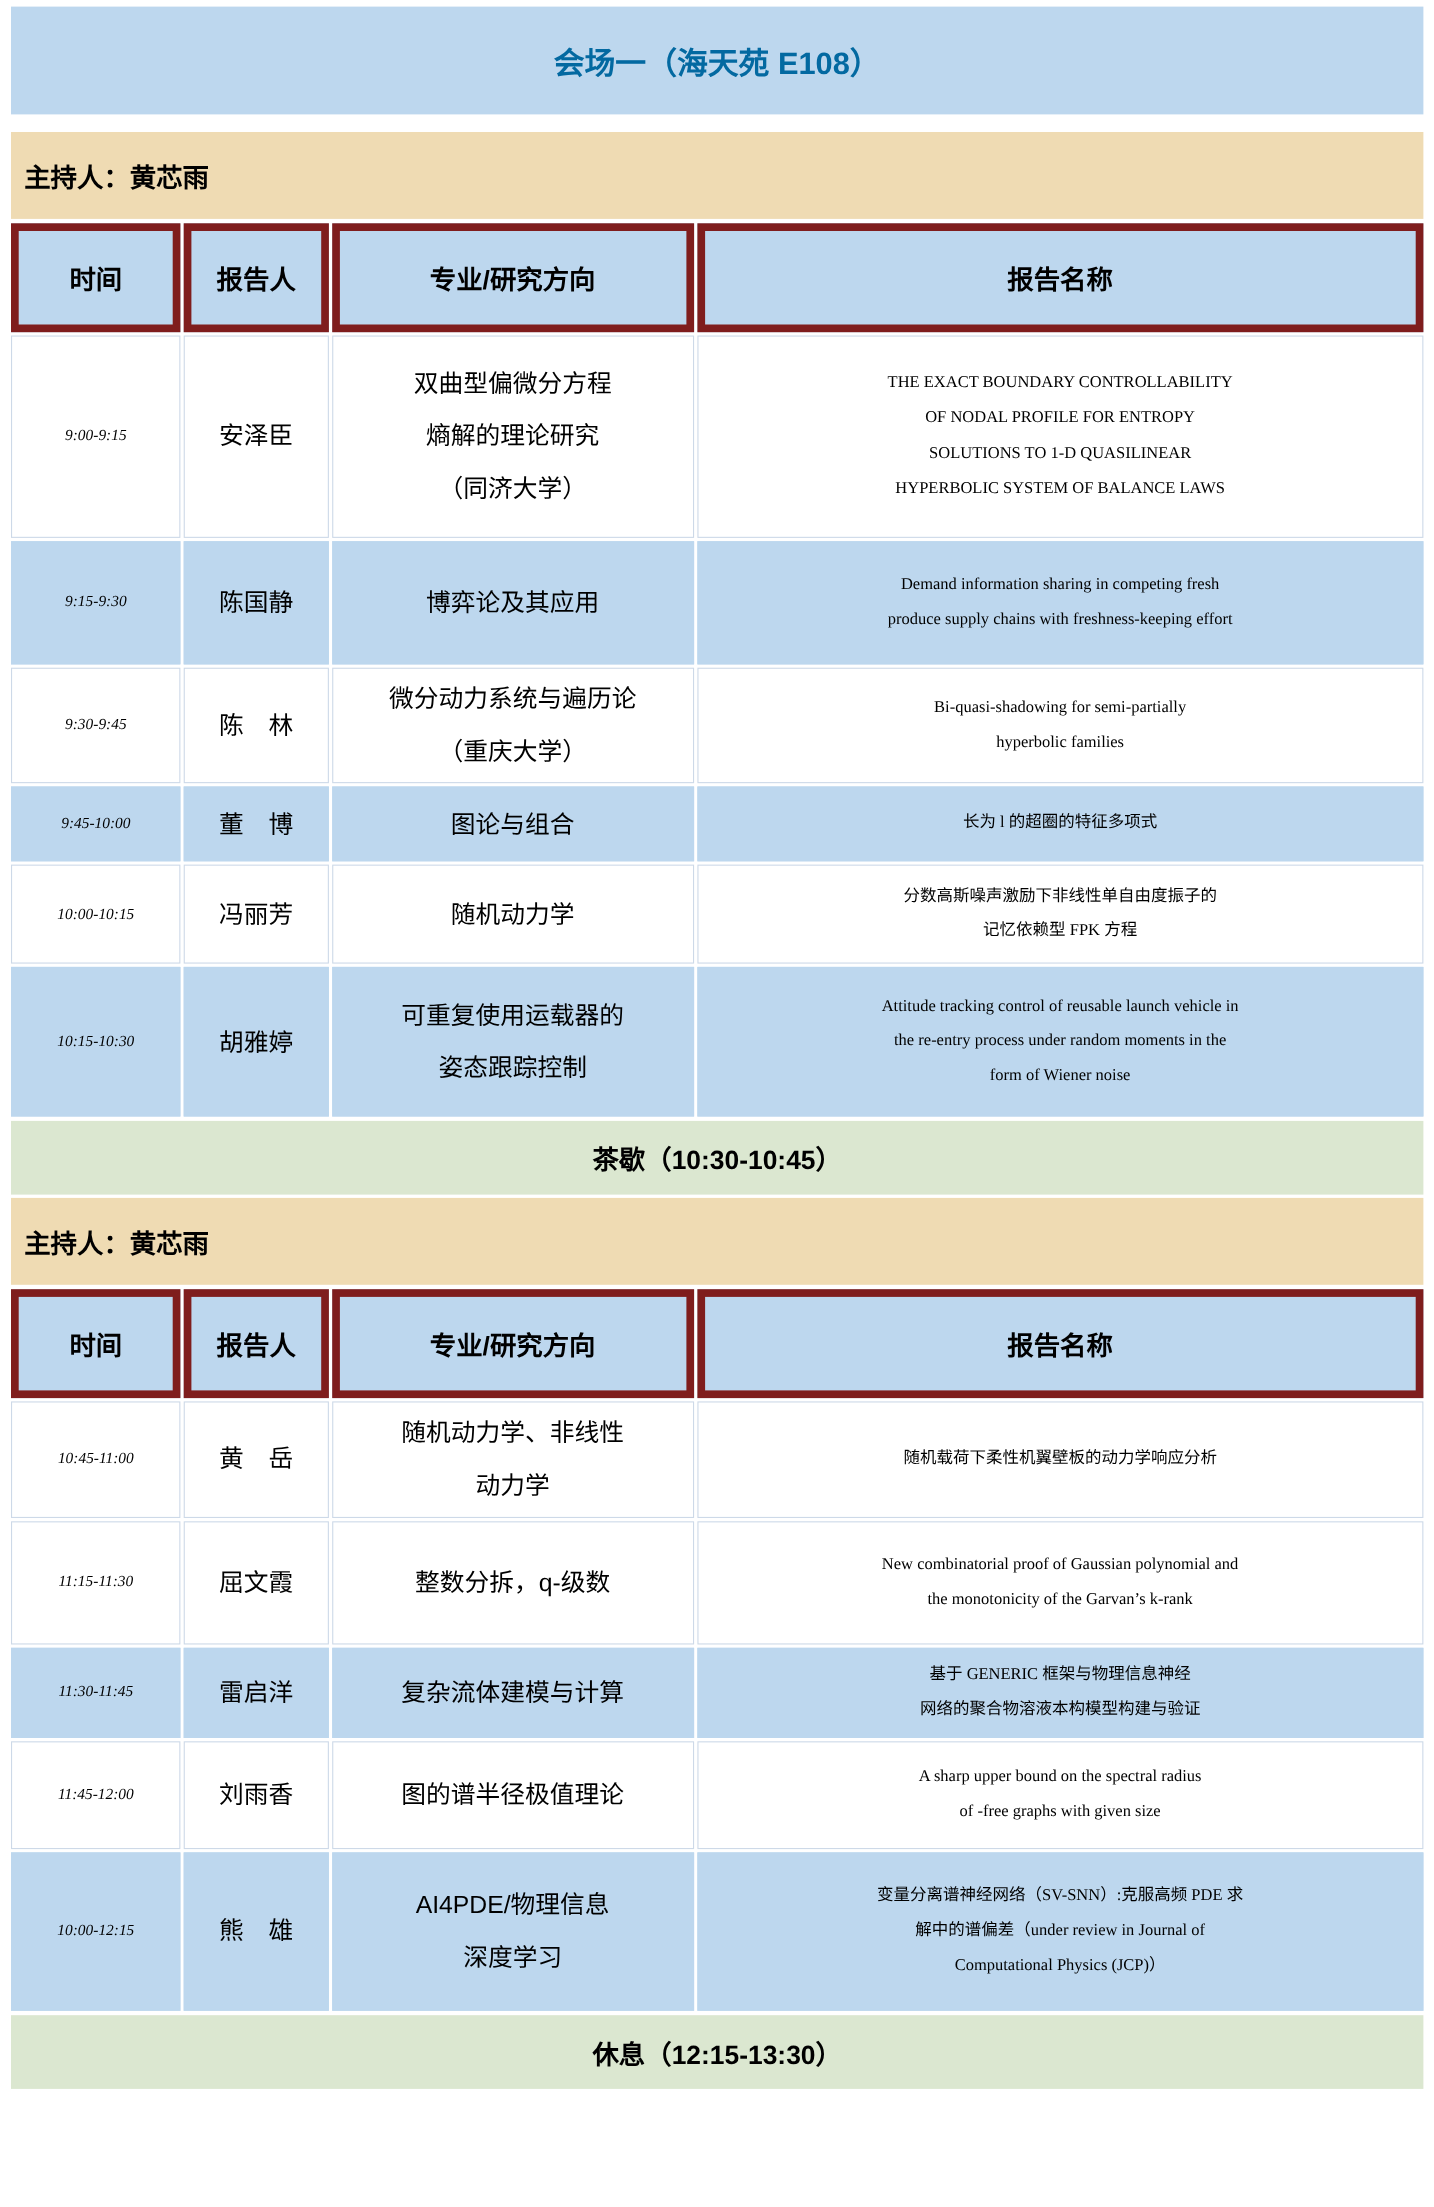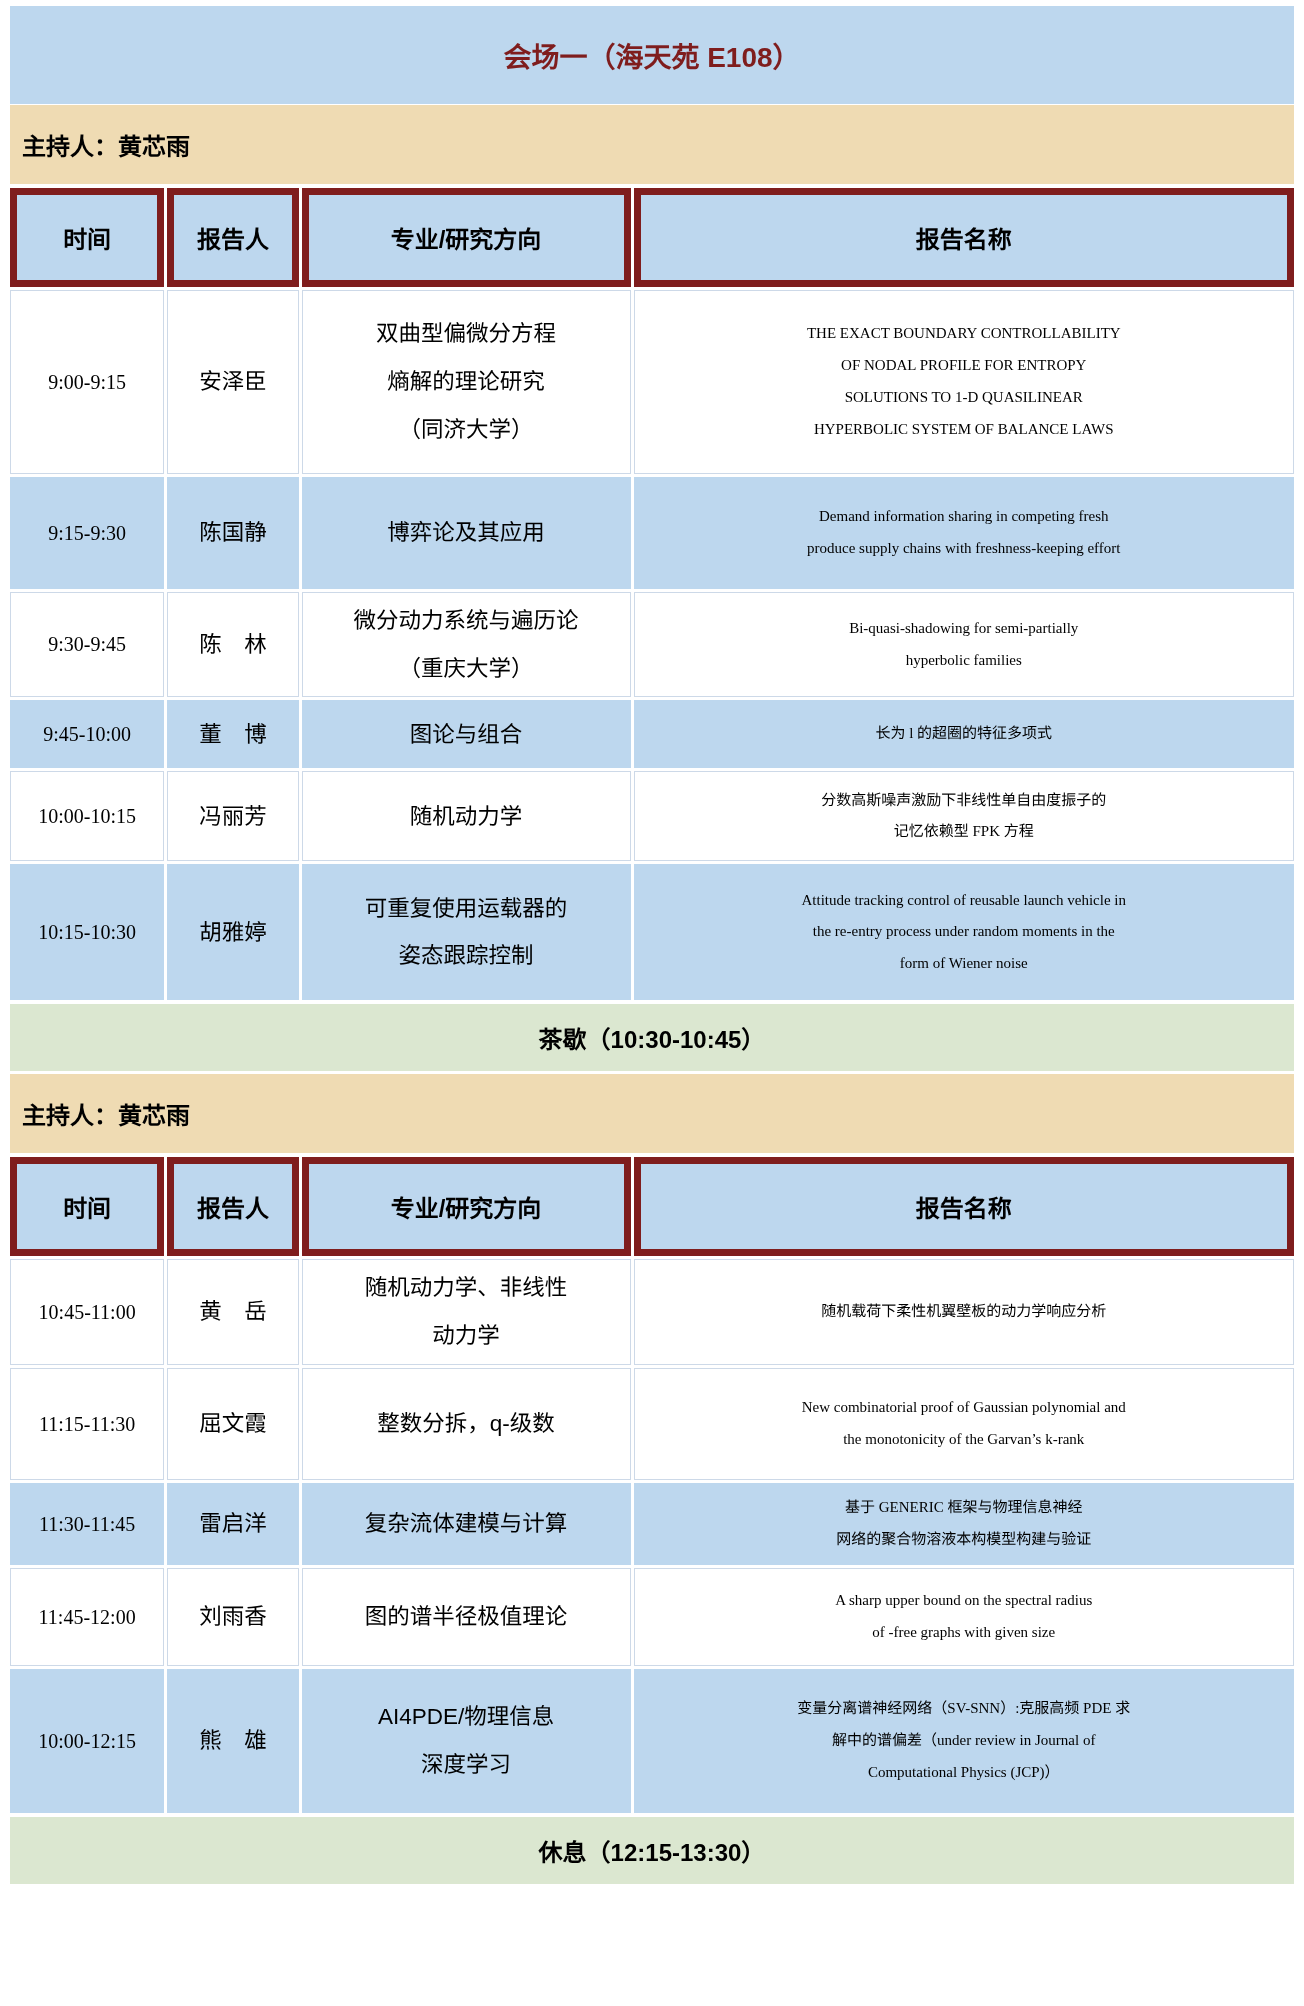--- a/index.html
+++ b/index.html
@@ -15,27 +15,27 @@
     color: #2B579A;
     font-family: "Liberation Sans", sans-serif;
     font-weight: bold;
     font-size: 31px;
     margin: 4px 0 13px 0;
     letter-spacing: 2px;
   }
 
   .venue-header {
     background: #BDD7EE;
-    color: #7f1d1d;
+    color: #0369a1;
     font-family: "Liberation Sans", sans-serif;
     font-weight: bold;
     font-size: 28px;
     text-align: center;
     padding: 29px 0;
-    margin-bottom: 1px;
+    margin-bottom: 16px;
   }
 
   .moderator-row {
     background: #EFDBB3;
     font-family: "Liberation Sans", sans-serif;
     font-weight: bold;
     font-size: 24px;
     padding: 22px 12px;
     margin-bottom: 1px;
   }
@@ -75,21 +75,21 @@
     overflow: hidden;
   }
   tr.shaded td {
     background: #BDD7EE;
     border-color: #BDD7EE;
   }
   td.speaker-cell, td.field-cell {
     font-family: "Liberation Sans", "Liberation Serif", sans-serif;
     font-size: 22.5px;
   }
-  td.time-cell { font-size: 20px; padding: 4px 15px; }
+  td.time-cell { font-size: 14px; padding: 4px 15px; font-style: italic; }
 
   tr.hA1 { height: 184px; } tr.hA2 { height: 112px; } tr.hA3 { height: 99px; }
   tr.hA4 { height: 68px;  } tr.hA5 { height: 90px;  } tr.hA6 { height: 136px; }
   tr.hB1 { height: 98px;  } tr.hB2 { height: 87px;  } tr.hB3 { height: 112px; }
   tr.hB4 { height: 82px;  } tr.hB5 { height: 98px;  } tr.hB6 { height: 144px; }
 
   .break-row {
     background: #DBE7D0;
     font-family: Liberation Sans, sans-serif;
     font-weight: bold;

